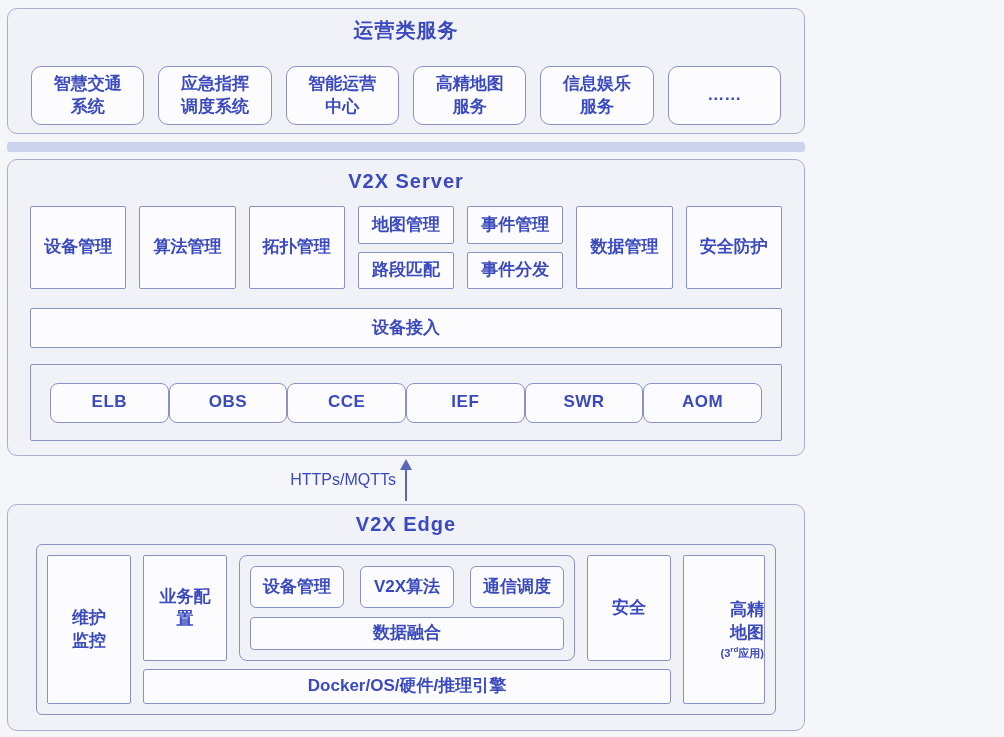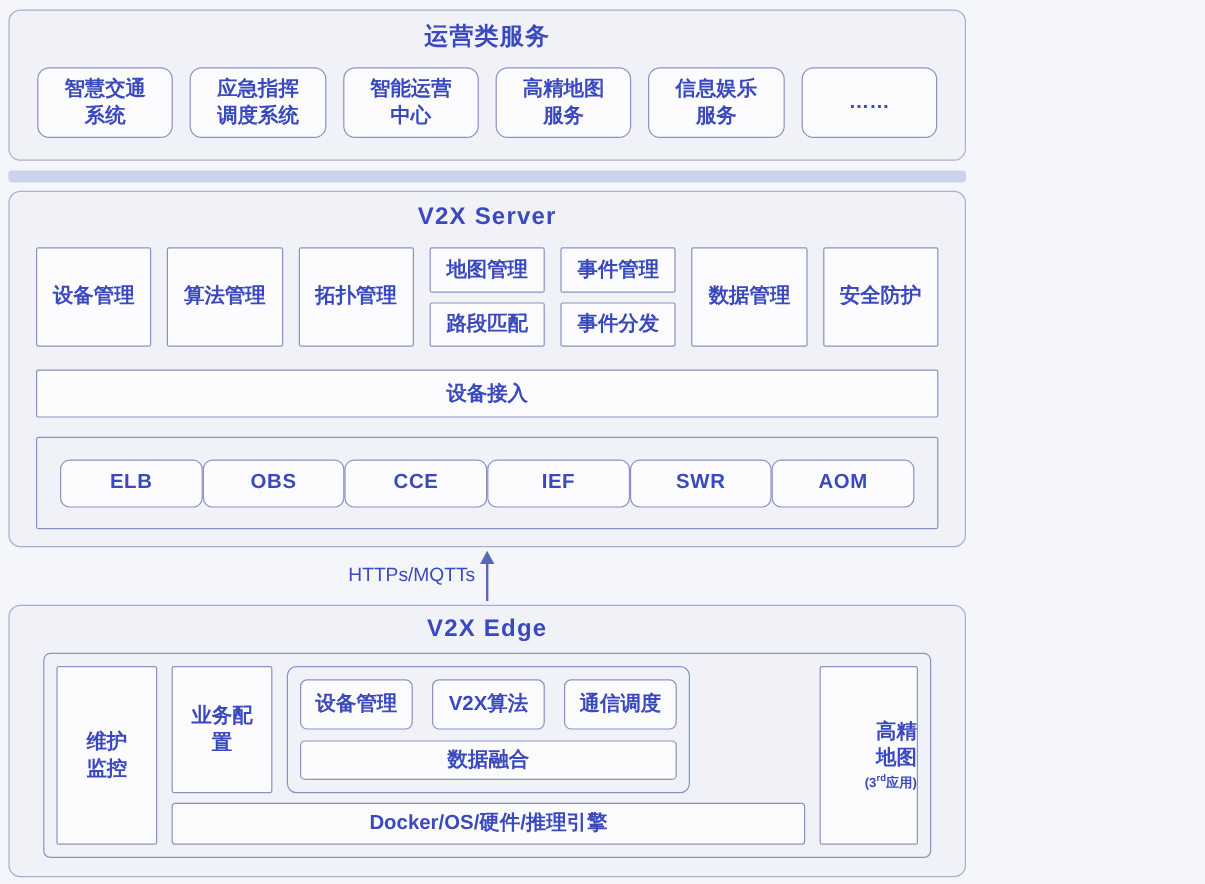--- a/index.html
+++ b/index.html
@@ -33,21 +33,21 @@
     font-size: 17px;
     font-weight: 600;
     line-height: 1.3;
     text-align: center;
     border-radius: 2px;
   }
   .pre { white-space: pre-line; }
 
   
   .ops { height: 126px; padding: 8px 23px 0; }
-  .ops-row { display: flex; gap: 14px; margin-top: 12px; }
+  .ops-row { display: flex; gap: 14px; margin-top: 22px; }
   .ops-row .box { flex: 1; height: 59px; border-radius: 10px; }
 
   .divider {
     height: 10px; margin: 8px 0 7px;
     background: #ccd3ed; border-radius: 3px;
   }
 
   
   .server { height: 297px; padding: 10px 22px 0; }
   .server-grid {
@@ -175,20 +175,21 @@
       <div class="box pre config">业务配
 置</div>
       <div class="core">
         <div class="core-row">
           <div class="box">设备管理</div>
           <div class="box">V2X算法</div>
           <div class="box">通信调度</div>
         </div>
         <div class="box fusion">数据融合</div>
       </div>
+      <div class="box security">安全</div>
       <div class="box hdmap">
         <div class="pre">高精
 地图</div>
         <div class="hdmap-small"><span>(3</span><sup>rd</sup><span>应用)</span></div>
       </div>
       <div class="box platform">Docker/OS/硬件/推理引擎</div>
     </div>
   </section>
 
 </div>

